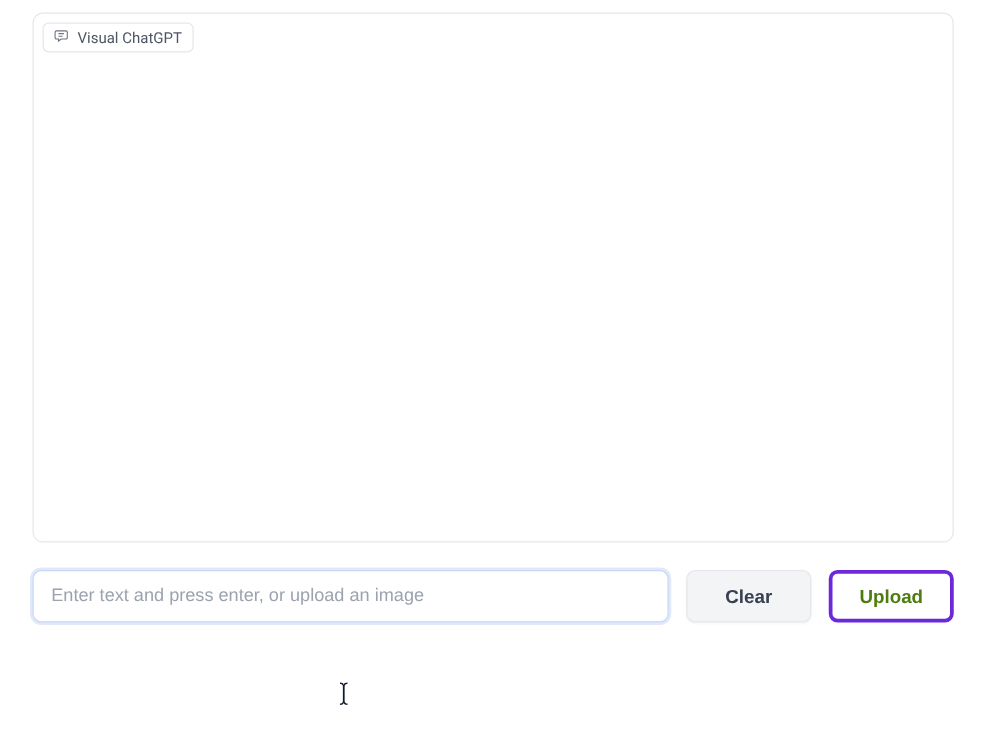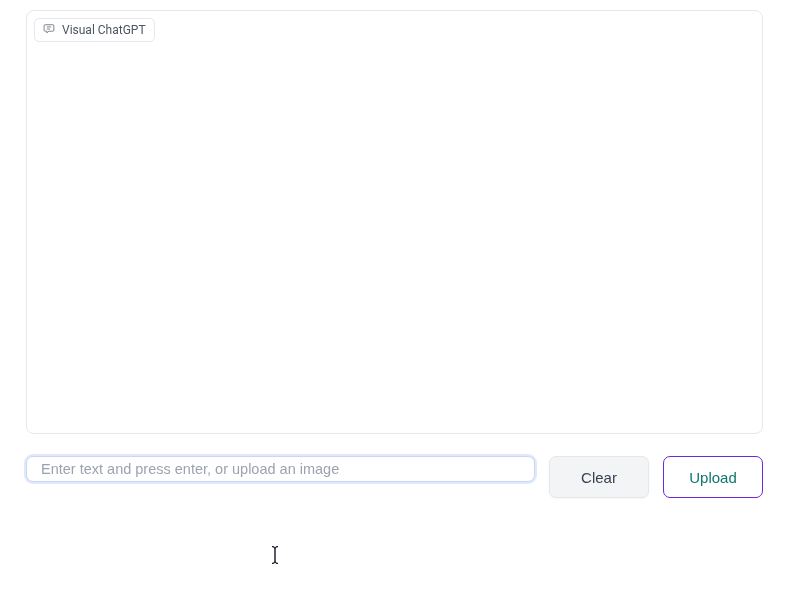--- a/index.html
+++ b/index.html
@@ -45,55 +45,55 @@
       stroke-width: 1.6;
     }
     .bottom-row {
       display: flex;
       gap: 14px;
       margin-top: 22px;
       align-items: stretch;
     }
     .text-input {
       flex: 1;
-      height: 26px;
+      height: 42px;
       border: 1px solid #c7d7f5;
       border-radius: 7px;
       padding: 0 14px;
       font-size: 14.5px;
       color: #1d4ed8;
       background: #ffffff;
       box-shadow: 0 0 0 2px rgba(147, 176, 235, 0.28);
       outline: none;
     }
     .text-input::placeholder {
       color: #9ca3af;
     }
     .btn {
       height: 42px;
       min-width: 100px;
       border-radius: 7px;
       font-size: 15px;
-      font-weight: 400;
+      font-weight: 700;
       cursor: pointer;
       display: inline-flex;
       align-items: center;
       justify-content: center;
       padding: 0 18px;
     }
     .btn-clear {
       background: #f3f4f6;
       border: 1px solid #e5e7eb;
       color: #374151;
       box-shadow: 0 1px 2px rgba(0,0,0,0.04);
     }
     .btn-upload {
       background: #ffffff;
-      border: 1px solid #6d28d9;
-      color: #0f766e;
+      border: 3px solid #6d28d9;
+      color: #4d7c0f;
     }
     .text-cursor {
       position: absolute;
       left: 267px;
       bottom: 22px;
       pointer-events: none;
     }
     .text-cursor svg {
       width: 16px;
       height: 20px;

